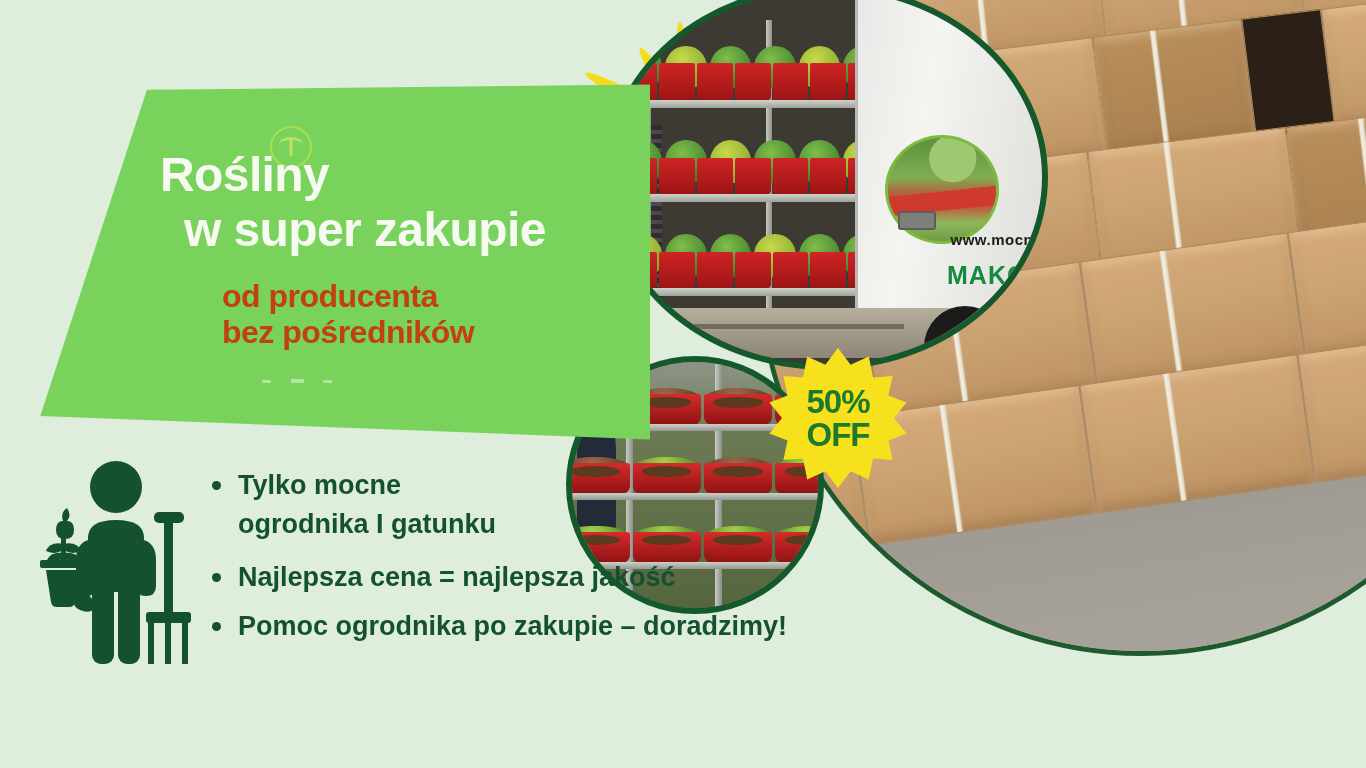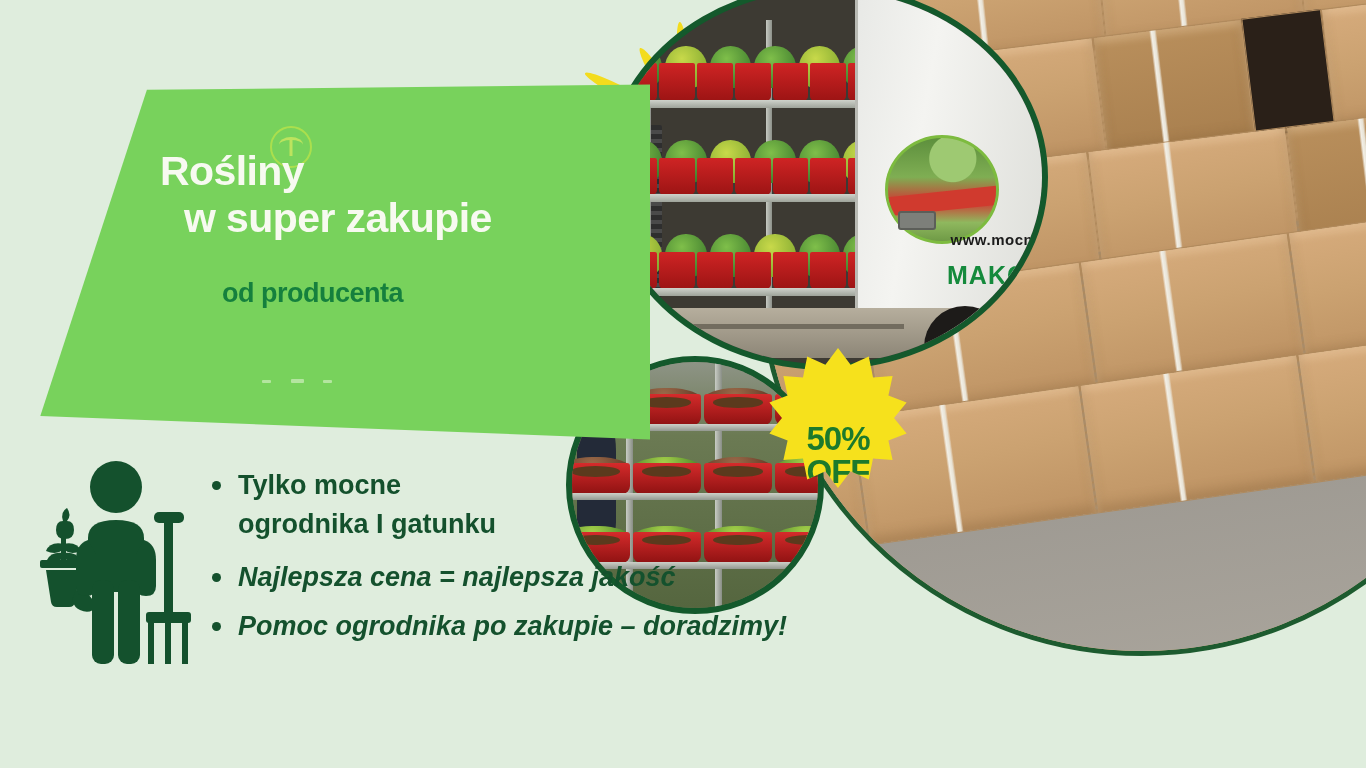--- a/index.html
+++ b/index.html
@@ -139,44 +139,44 @@
 
   
   .burst{
     position:absolute;left:768px;top:348px;width:140px;height:140px;
     background:#f6e11c;
     clip-path:polygon(
       50% 0%, 59% 12%, 72% 6%, 75% 21%, 89% 20%, 86% 34%, 99% 39%,
       90% 50%, 99% 61%, 86% 66%, 89% 80%, 75% 79%, 72% 94%, 59% 88%,
       50% 100%, 41% 88%, 28% 94%, 25% 79%, 11% 80%, 14% 66%, 1% 61%,
       10% 50%, 1% 39%, 14% 34%, 11% 20%, 25% 21%, 28% 6%, 41% 12%);
-    display:flex;flex-direction:column;align-items:center;justify-content:flex-end;
+    display:flex;flex-direction:column;align-items:center;justify-content:center;
     line-height:1.0;
   }
   .burst span{color:#1c7a2c;font-weight:bold;font-size:33px;letter-spacing:-1px;}
 
   
   .panel{
     position:absolute;left:0;top:0;width:650px;height:470px;
     pointer-events:none;
   }
   .panel .shape{
     position:absolute;left:0;top:0;width:650px;height:470px;
     background:#78d25c;
     clip-path:polygon(22.6% 19.1%, 100% 18.0%, 100% 93.5%, 6.2% 88.5%);
   }
   .headline{
     position:absolute;left:160px;top:148px;width:480px;
-    color:#f7faf0;font-size:41px;font-weight:bold;line-height:1.14;
+    color:#f7faf0;font-size:48px;font-weight:bold;line-height:1.14;
     letter-spacing:-.6px;
   }
   .headline .l2{display:block;margin-left:24px;}
   .subline{
     position:absolute;left:222px;top:278px;width:470px;
-    color:#15803d;font-size:27px;font-weight:bold;line-height:1.14;
+    color:#c2410c;font-size:32px;font-weight:bold;line-height:1.14;
     letter-spacing:-.5px;
   }
   .emblem{
     position:absolute;left:270px;top:126px;width:38px;height:38px;
     border-radius:50%;border:2px solid #b8e34a;opacity:.8;
   }
   .emblem::before{
     content:"";position:absolute;left:50%;top:28%;width:3px;height:46%;
     background:#cfe85f;transform:translateX(-50%);
   }
@@ -200,21 +200,21 @@
   .bullets{
     position:absolute;left:196px;top:466px;width:740px;
     color:#14512d;font-size:27px;font-weight:bold;line-height:1.45;
   }
   .bullets ul{margin:0;padding:0;list-style:none;}
   .bullets li{position:relative;padding-left:42px;margin-bottom:14px;white-space:pre-line;}
   .bullets li::before{
     content:"";position:absolute;left:16px;top:15px;width:9px;height:9px;
     border-radius:50%;background:#14512d;
   }
-  .bullets li.tight{margin-bottom:10px;font-style:italic;}
+  .bullets li.tight{margin-bottom:10px;}
 </style>
 </head>
 <body>
 
 <div class="stage">
 
   <div class="boxes-circle">
     <div class="boxes-inner">
       <div class="floor"></div>
 
@@ -400,20 +400,21 @@
 
   <div class="panel">
     <div class="shape"></div>
     <div class="emblem"></div>
     <div class="headline">
       <span>Rośliny</span>
       <span class="l2">w super zakupie</span>
     </div>
     <div class="subline">
       <span>od producenta</span><br>
+      <span>bez pośredników</span>
     </div>
     <div class="sparkles">
       <i class="s1"></i>
         <i class="s2"></i>
         <i class="s3"></i>
     </div>
   </div>
 
   <div class="gardener">
     <svg viewBox="0 0 170 216" width="170" height="216" aria-hidden="true">

